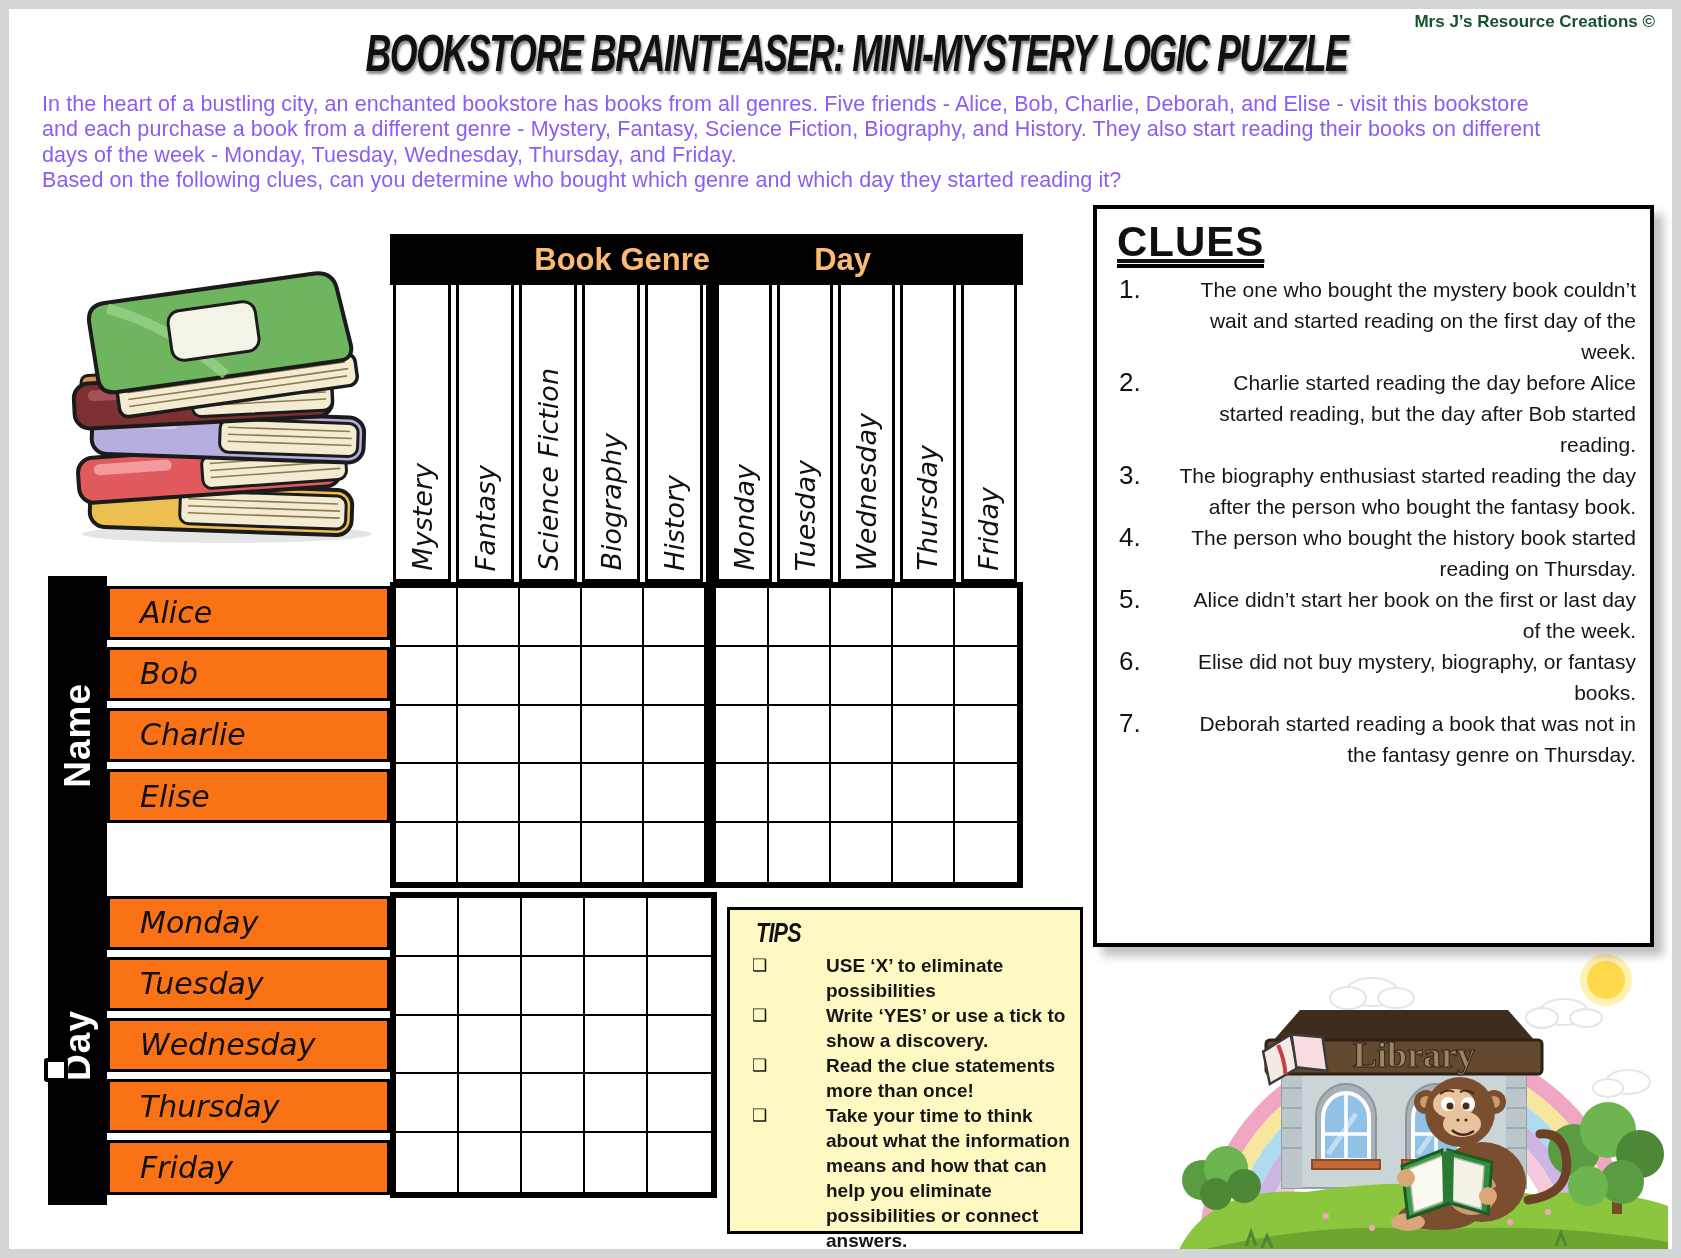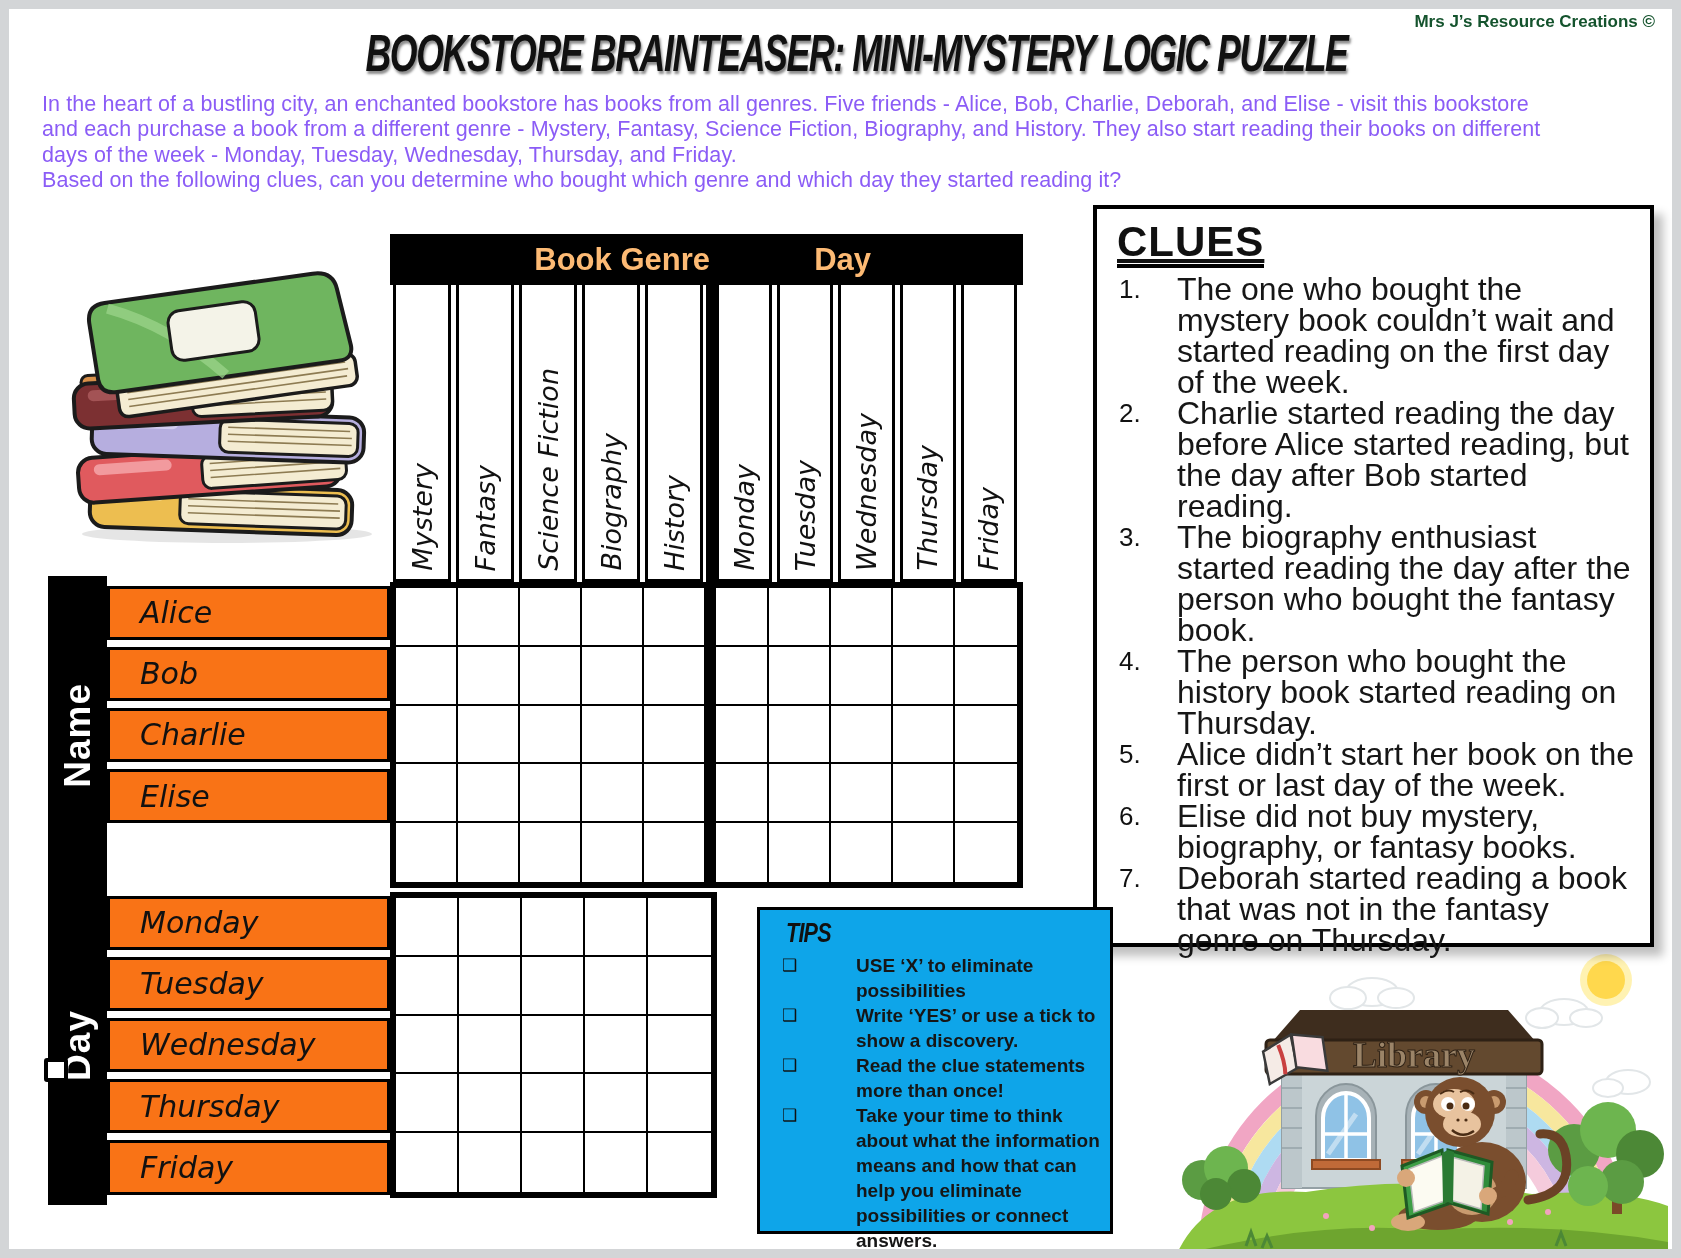--- a/index.html
+++ b/index.html
@@ -60,25 +60,25 @@
 
   
   .clues-box{position:absolute;left:1093px;top:205px;width:561px;height:742px;background:#fff;
              border:4px solid #000;box-shadow:9px 9px 9px rgba(0,0,0,0.25);box-sizing:border-box;
              padding:10px 14px 0 18px;z-index:4;}
   .clues-title{display:inline-block;font-size:42px;font-weight:bold;border-bottom:4px solid #000;
                line-height:1.08;margin-left:2px;letter-spacing:1px;text-decoration:underline;}
   .clues-list{list-style:none;margin:6px 0 0 0;padding:0;}
   .clue{display:flex;margin:0;}
   .clue-num{flex:0 0 58px;font-size:26px;line-height:31px;padding-left:4px;}
-  .clue-text{font-size:32px;line-height:31px;color:#161616;}
+  .clue-text{font-size:21px;line-height:31px;color:#161616;text-align:right;}
 
   
-  .tips-box{position:absolute;left:727px;top:907px;width:356px;height:327px;background:#0ea5e9;
-            border:3px solid #000;box-sizing:border-box;padding:8px 8px 0 10px;z-index:5;margin-left:30px;}
+  .tips-box{position:absolute;left:727px;top:907px;width:356px;height:327px;background:#fef9c3;
+            border:3px solid #000;box-sizing:border-box;padding:8px 8px 0 10px;z-index:5;}
   .tips-title{display:inline-block;font-weight:bold;font-style:italic;font-size:27px;
               transform:scaleX(0.8);transform-origin:left center;letter-spacing:-1px;margin-left:16px;}
   .tips-list{list-style:none;margin:4px 0 0 0;padding:0;}
   .tip{display:flex;}
   .tip-box{flex:0 0 74px;padding-left:12px;font-size:17px;line-height:25px;}
   .tip-text{font-size:19px;line-height:25px;font-weight:bold;padding-right:2px;color:#161616;}
 
   .illustration{position:absolute;}
   #books-illustration{left:52px;top:253px;}
   #library-illustration{left:1176px;top:954px;}

